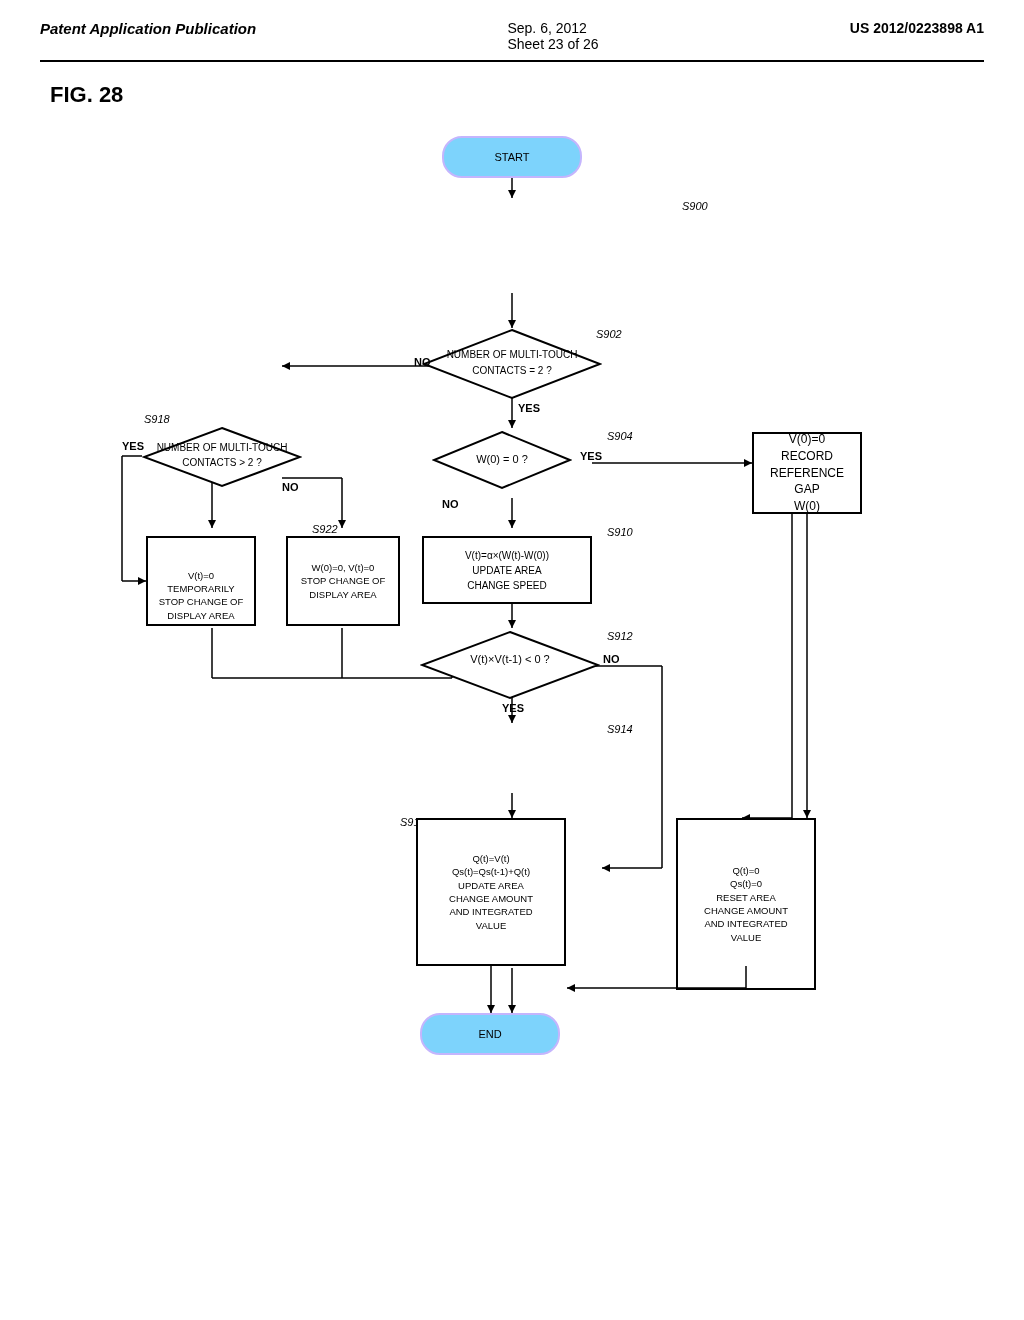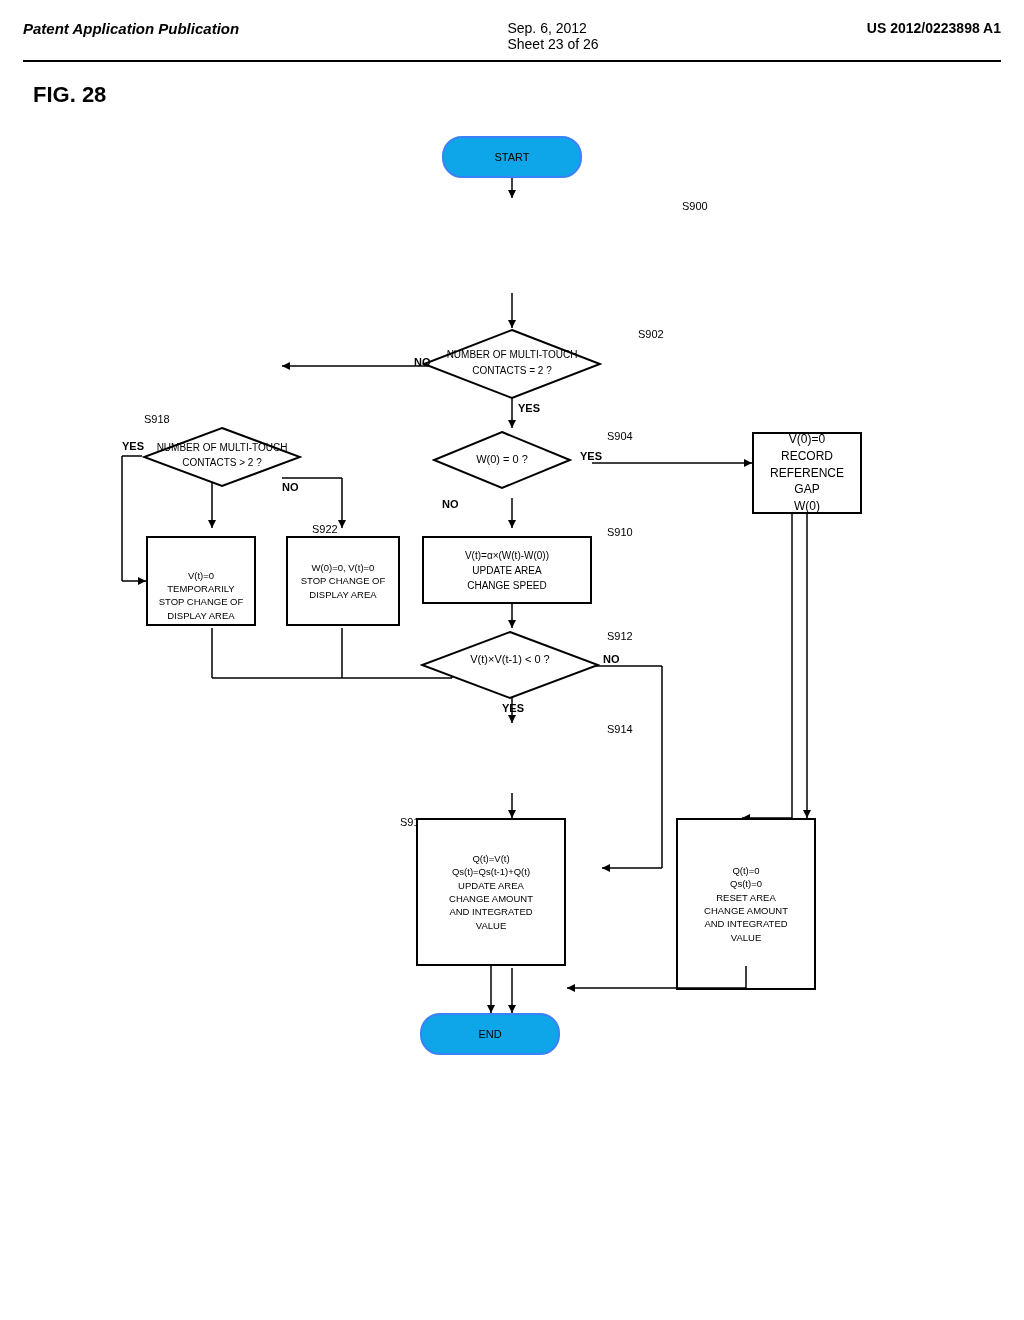--- a/index.html
+++ b/index.html
@@ -8,21 +8,21 @@
       font-family: Arial, sans-serif;
       width: 1024px;
       min-height: 1320px;
       position: relative;
       overflow-x: hidden;
     }
     .page {
       width: 1024px;
       min-height: 1320px;
       background: #fff;
-      padding: 20px 23px;
+      padding: 20px 40px;
       position: relative;
     }
     .header {
       display: flex;
       justify-content: space-between;
       align-items: flex-start;
       border-bottom: 2px solid #000;
       padding-bottom: 8px;
       margin-bottom: 20px;
     }
@@ -55,23 +55,23 @@
     .fc-elem {
       position: absolute;
       display: flex;
       align-items: center;
       justify-content: center;
       text-align: center;
       font-size: 11px;
       line-height: 1.3;
     }
     .rounded-rect {
-      border: 2px solid #3b82f6;
+      border: 2px solid #c4b5fd;
       border-radius: 20px;
-      background: #0ea5e9;
+      background: #7dd3fc;
     }
     .rectangle {
       border: 2px solid #000;
       background: #fff;
     }
     svg.connector {
       position: absolute;
       top: 0;
       left: 0;
       width: 100%;
@@ -80,20 +80,21 @@
       overflow: visible;
     }
     .label-text {
       position: absolute;
       font-size: 11px;
       font-weight: bold;
     }
     .step-label {
       position: absolute;
       font-size: 11px;
+      font-style: italic;
     }
   </style>
 </head>
 <body>
 
 <div class="page">
   <div class="header">
     <div class="header-left">Patent Application Publication</div>
     <div class="header-center">
       <div>Sep. 6, 2012</div>
@@ -163,21 +164,21 @@
 
     </svg>
 
     <div class="fc-elem rounded-rect" style="left:380px; top:18px; width:140px; height:42px;">
       <span>START</span>
     </div>
 
     <div class="step-label" style="left:620px; top:82px;">S900</div>
 
 
-    <div class="step-label" style="left:576px; top:210px;">S902</div>
+    <div class="step-label" style="left:534px; top:210px;">S902</div>
     <div style="position:absolute; left:360px; top:210px; width:180px; height:72px;">
       <svg width="180" height="72" viewBox="0 0 180 72">
         <polygon points="90,2 178,36 90,70 2,36" fill="white" stroke="black" stroke-width="2"></polygon>
         <text x="90" y="30" text-anchor="middle" font-size="10" font-family="Arial">NUMBER OF MULTI-TOUCH</text>
         <text x="90" y="46" text-anchor="middle" font-size="10" font-family="Arial">CONTACTS = 2 ?</text>
       </svg>
     </div>
 
     <div class="label-text" style="left:456px; top:284px;">YES</div>
 

